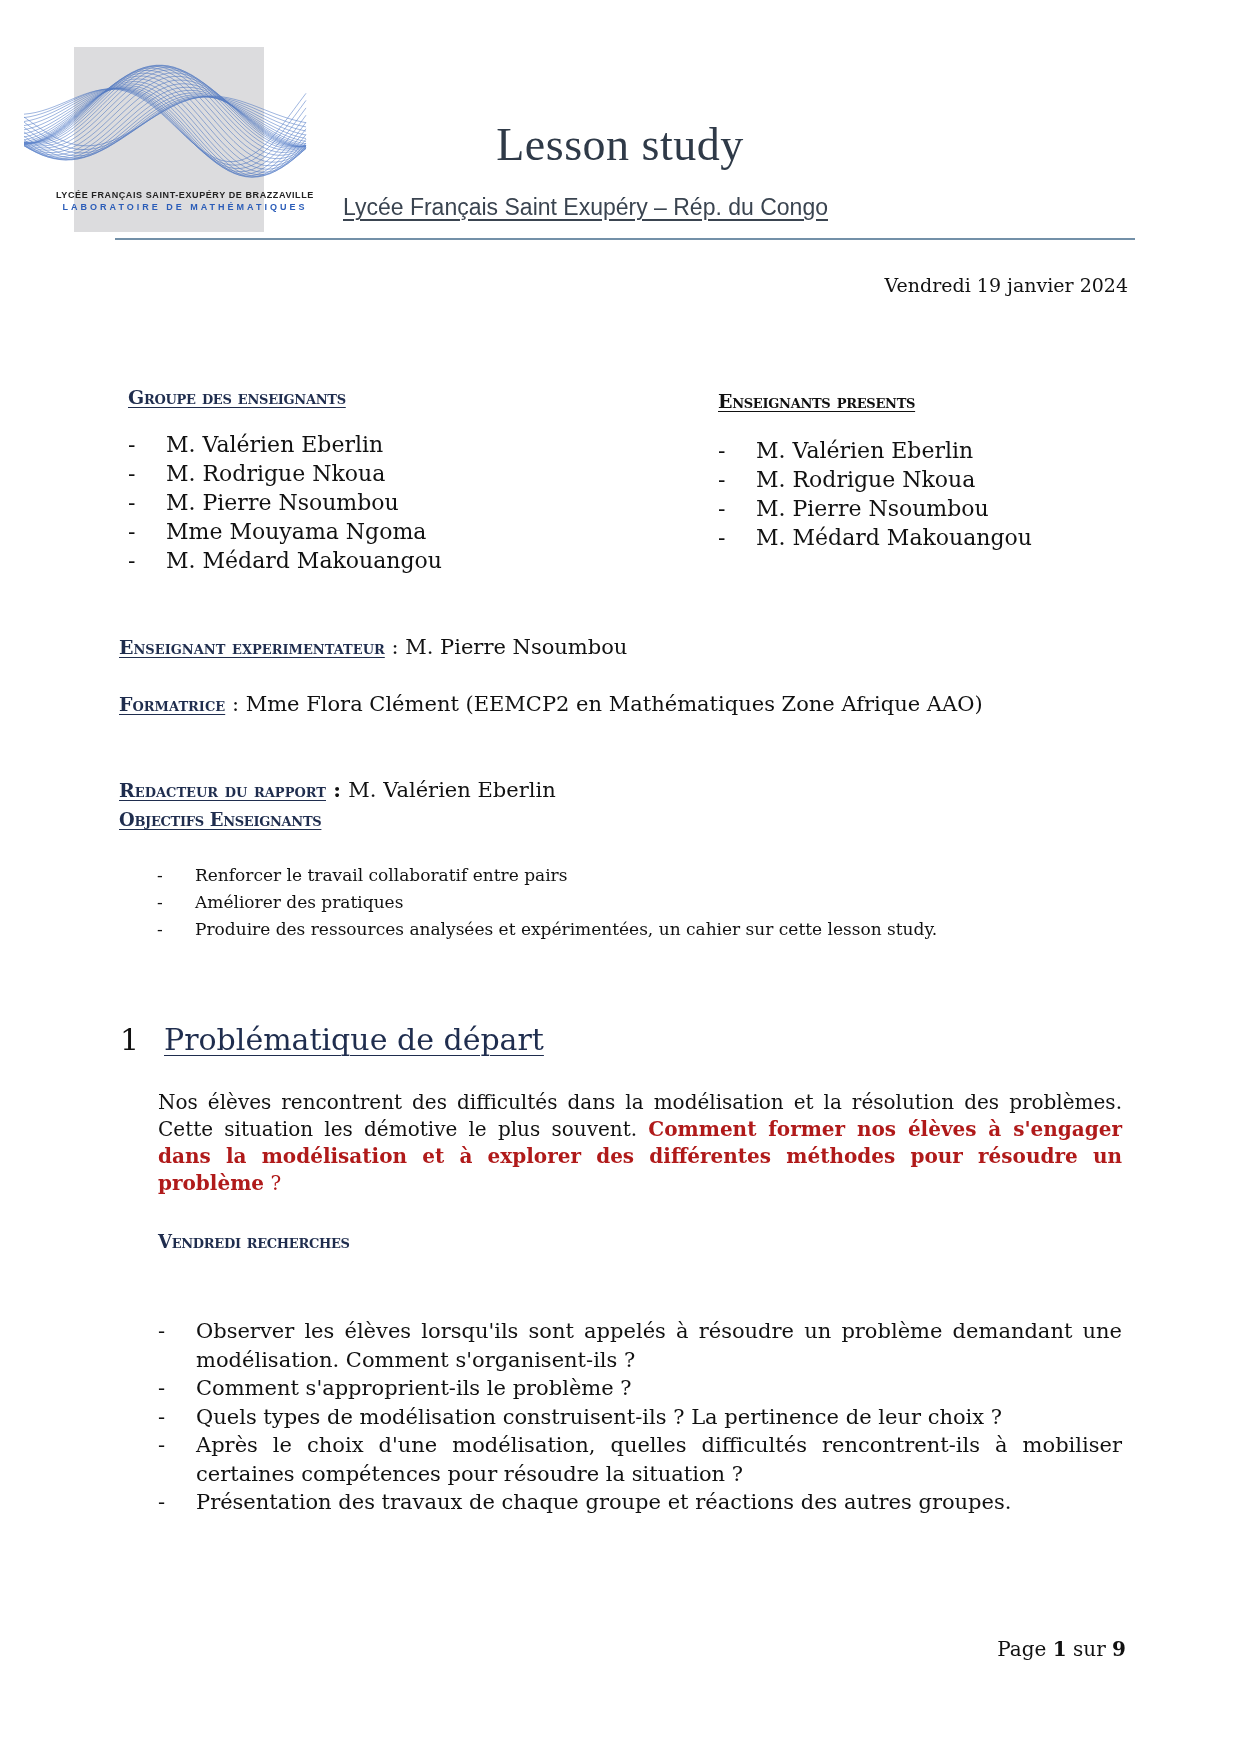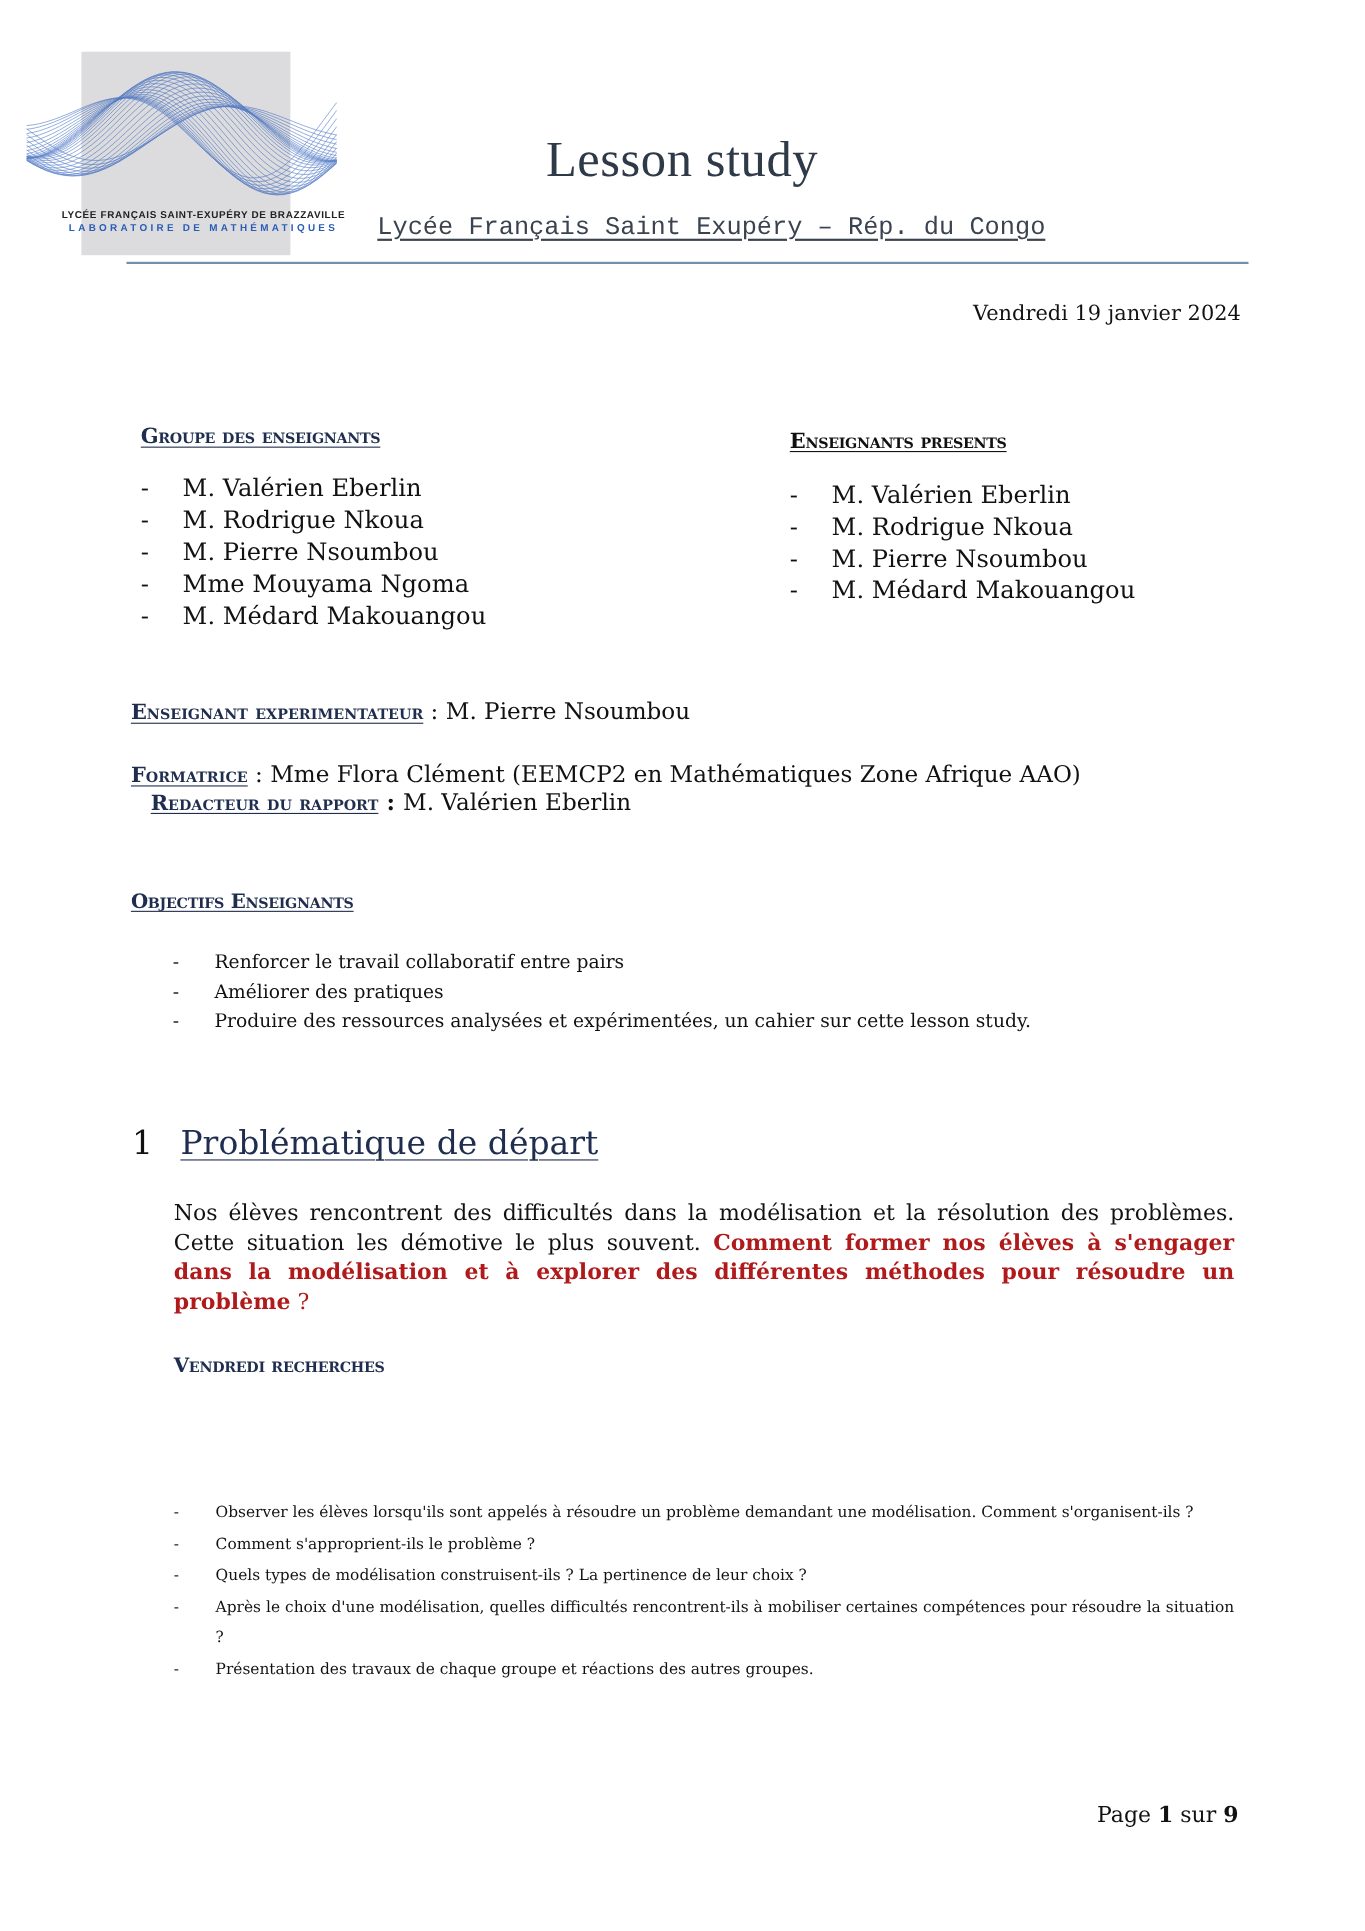--- a/index.html
+++ b/index.html
@@ -8,21 +8,21 @@
   .abs { position:absolute; }
   .logo { left:24px; top:47px; width:286px; height:144px;text-decoration:underline; }
   .logo-box { position:absolute; left:50px; top:0; width:190px; height:185px; background:#dcdcde; }
   .logo svg { position:absolute; left:0; top:10px; }
   .logo-line1 { position:absolute; left:26px; top:143px; width:270px; text-align:center;
        font-family:"Liberation Sans", sans-serif; font-size:9px; font-weight:bold; letter-spacing:0.6px; color:#222; }
   .logo-line2 { position:absolute; left:26px; top:155px; width:270px; text-align:center;
        font-family:"Liberation Sans", sans-serif; font-size:9px; font-weight:bold; letter-spacing:3px; color:#2a5cb8; }
   .title { left:340px; top:118px; width:560px; text-align:center;
        font-family:Liberation Serif, serif; font-weight:300; font-size:46px; color:#2f3a48; letter-spacing:0.5px; }
-  .subtitle { left:343px; top:194px; font-family:Liberation Mono, monospace; font-size:23px; color:#3a4450;
+  .subtitle { left:343px; top:194px; font-family:Liberation Sans, sans-serif; font-size:23px; color:#3a4450;
        text-decoration:underline; text-decoration-thickness:2px; text-underline-offset:4px; }
   .rule { left:115px; top:238px; width:1020px; height:2px; background:#7390a8; }
   .date { right:113px; top:274px; font-size:19px; color:#111; }
   .smallcaps-head { font-variant:small-caps; font-weight:bold; text-decoration:underline; color:#1f2d4e;
        font-size:19px; letter-spacing:-0.3px; text-underline-offset:3px; }
   .head-dark { color:#111; }
   .list { list-style:none; margin:0; padding:0; font-size:22px; line-height:29px; }
   .list li { position:relative; padding-left:38px; }
   .list li::before { content:"-"; position:absolute; left:0; }
   .list.small { font-size:17px; line-height:27px; }
@@ -112,21 +112,21 @@
     <li>M. Médard Makouangou</li>
   </ul>
 </div>
 
 <div class="abs kv" style="left:119px; top:635px;">
   <span class="lbl">Enseignant experimentateur</span><span> : </span><span>M. Pierre Nsoumbou</span>
 </div>
 <div class="abs kv" style="left:119px; top:692px;">
   <span class="lbl">Formatrice</span><span> : </span><span>Mme Flora Clément (EEMCP2 en Mathématiques Zone Afrique AAO)</span>
 </div>
-<div class="abs kv" style="left:119px; top:716px;margin-left:18px;">
+<div class="abs kv" style="left:119px; top:777px;">
   <span class="lbl">Redacteur du rapport</span><span style="font-weight:bold;"> : </span><span>M. Valérien Eberlin</span>
 </div>
 
 <div class="abs" style="left:119px; top:809px;">
   <div class="smallcaps-head" style="font-size:18px;">Objectifs Enseignants</div>
 </div>
 <ul class="abs list small" style="left:157px; top:862px; width:960px;">
   <li>Renforcer le travail collaboratif entre pairs</li>
   <li>Améliorer des pratiques</li>
   <li>Produire des ressources analysées et expérimentées, un cahier sur cette lesson study.</li>
@@ -135,21 +135,21 @@
 <div class="abs h1">
   <span class="num">1</span><span class="txt">Problématique de départ</span>
 </div>
 <div class="abs para">
   <span>Nos élèves rencontrent des difficultés dans la modélisation et la résolution des problèmes. Cette situation les démotive le plus souvent. </span><span class="red">Comment former nos élèves à s'engager dans la modélisation et à explorer des différentes méthodes pour résoudre un problème</span><span class="red-q"> ?</span>
 </div>
 
 <div class="abs obj-rech">
   <div class="smallcaps-head" style="text-decoration:none; font-size:18px;">Vendredi recherches</div>
 </div>
-<ul class="abs list rech-list" style="font-size:14px; line-height:28.5px;margin-top:44px;">
+<ul class="abs list rech-list" style="font-size:21px; line-height:28.5px;">
   <li>Observer les élèves lorsqu'ils sont appelés à résoudre un problème demandant une modélisation. Comment s'organisent-ils ?</li>
   <li>Comment s'approprient-ils le problème ?</li>
   <li>Quels types de modélisation construisent-ils ? La pertinence de leur choix ?</li>
   <li>Après le choix d'une modélisation, quelles difficultés rencontrent-ils à mobiliser certaines compétences pour résoudre la situation ?</li>
   <li>Présentation des travaux de chaque groupe et réactions des autres groupes.</li>
 </ul>
 
 <div class="abs footer">
   <span>Page </span><b>1</b><span> sur </span><b>9</b>
 </div>

